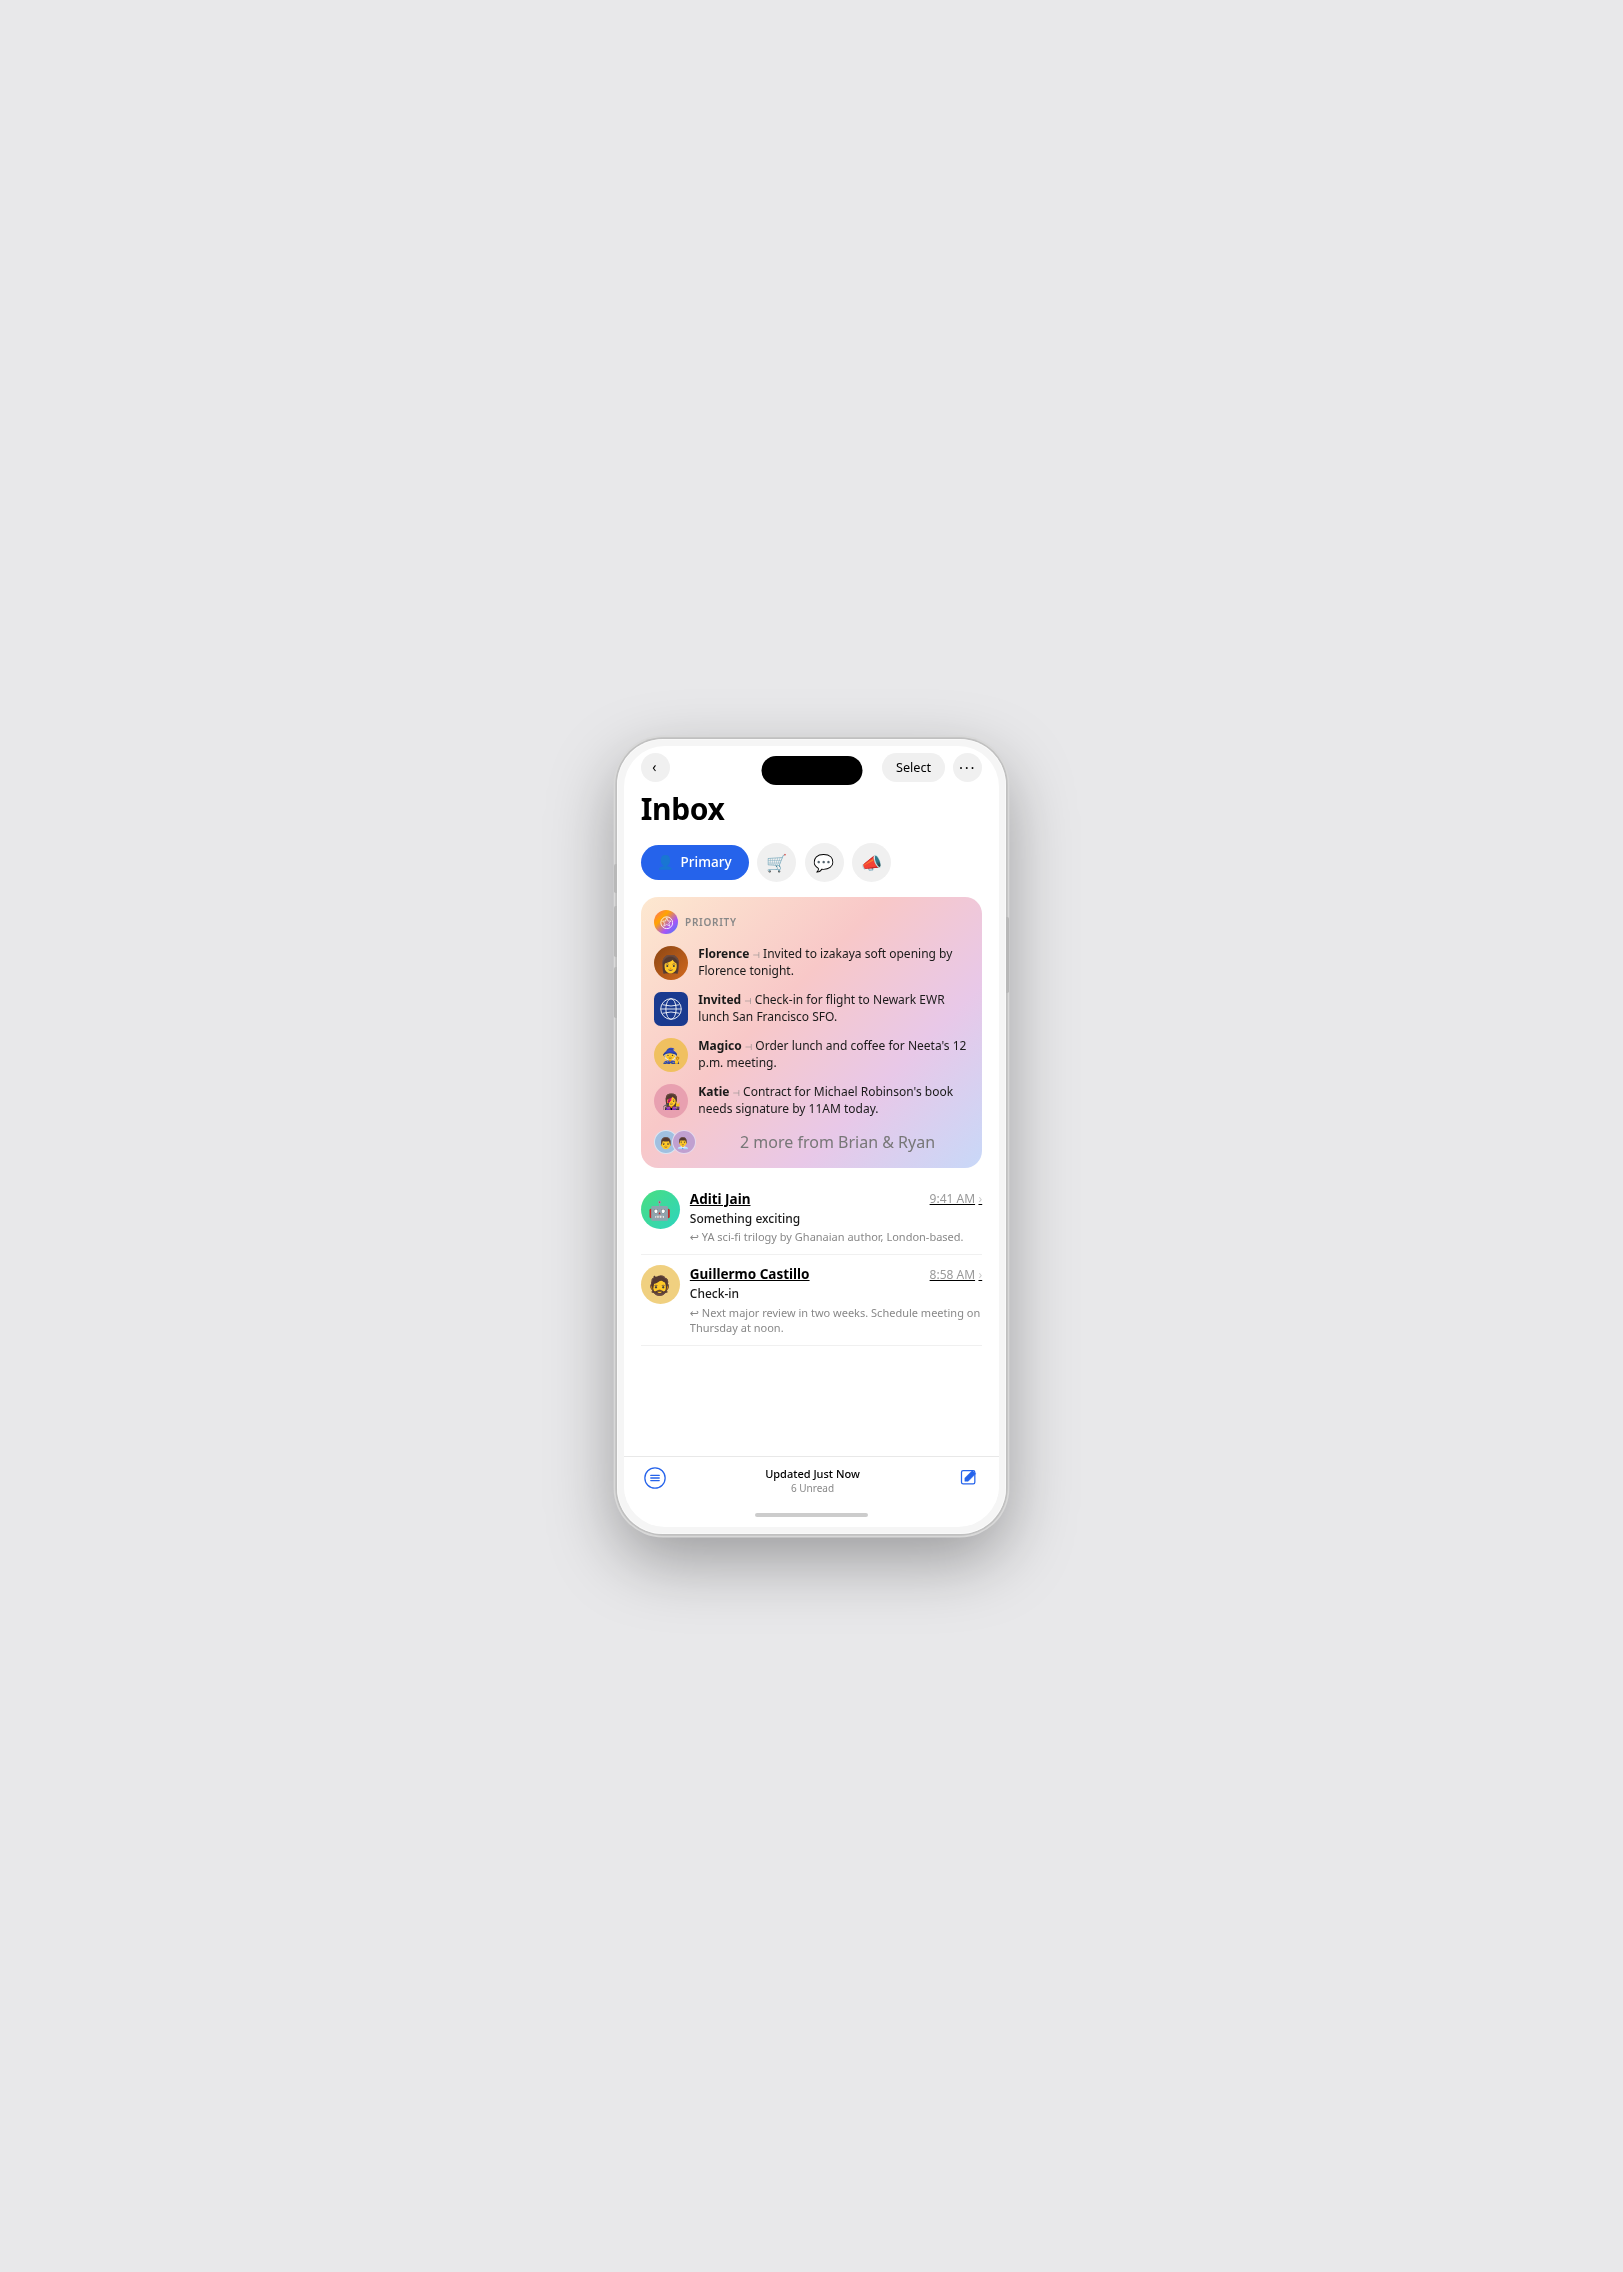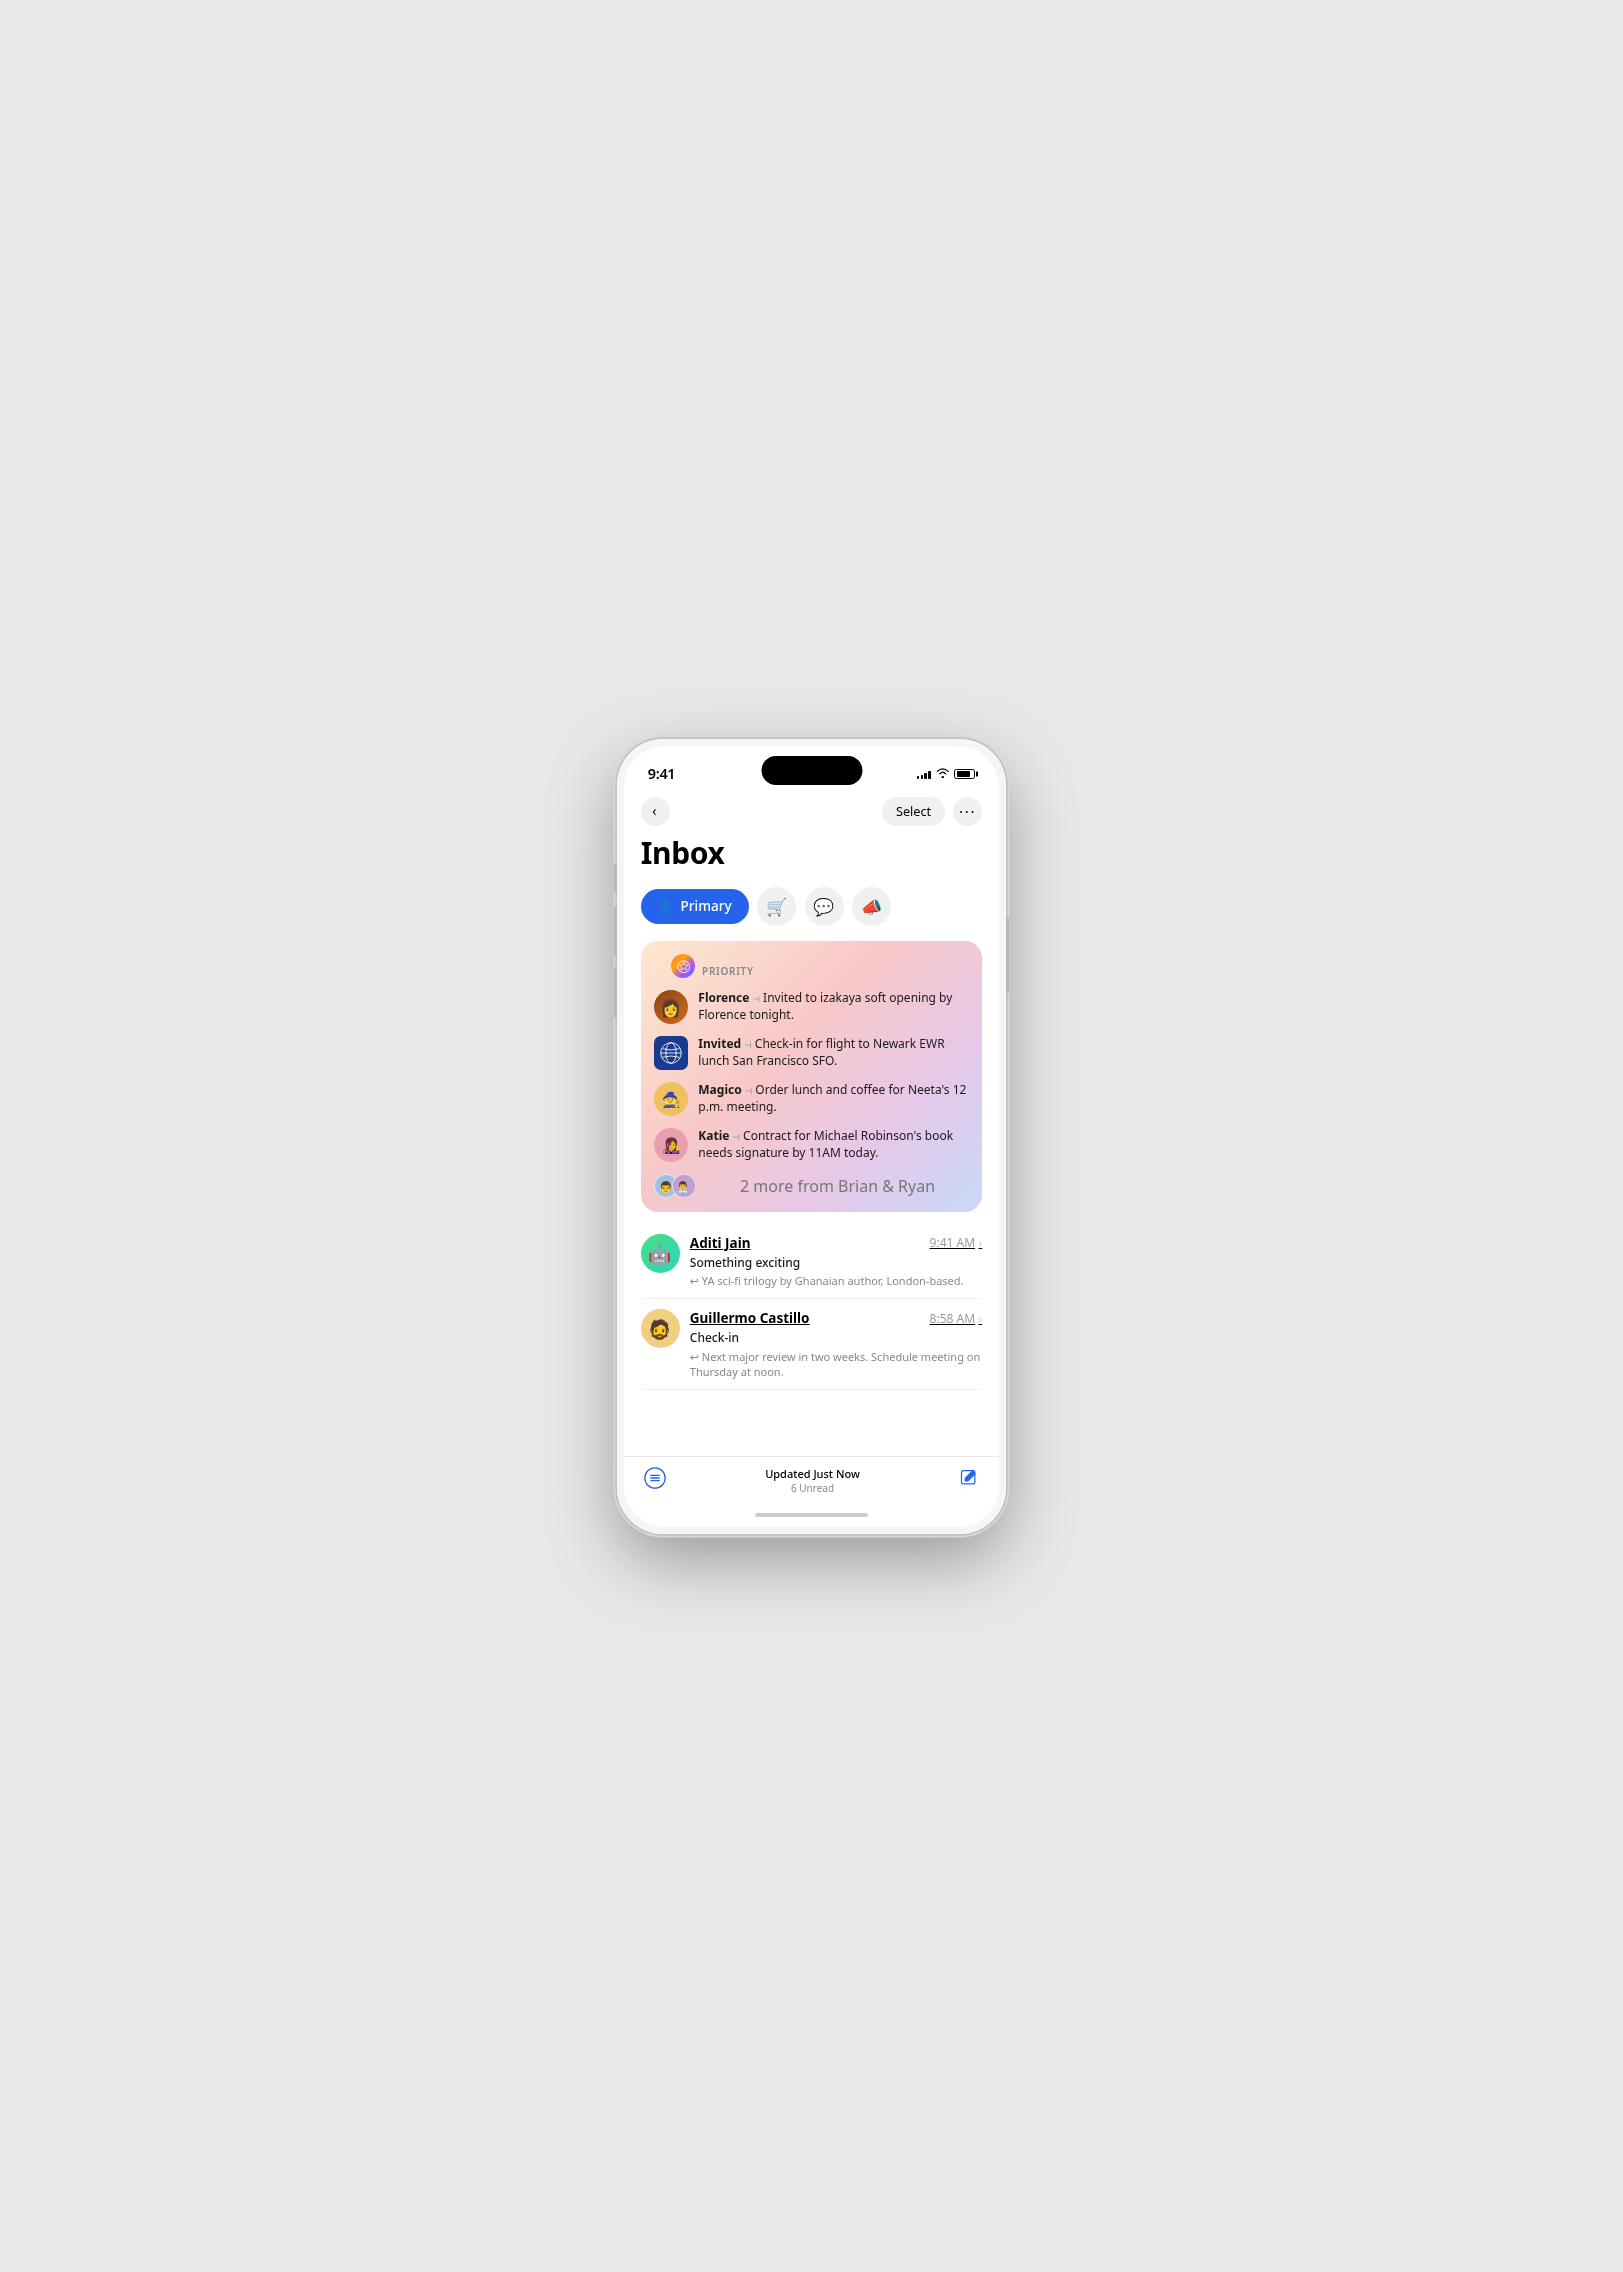--- a/index.html
+++ b/index.html
@@ -278,24 +278,23 @@
     
     .priority-card {
       background: linear-gradient(135deg, #fde8d0 0%, #f8c8c8 40%, #e8c8e8 70%, #c8d8f8 100%);
       border-radius: 17px;
       padding: 13.5px;
       margin-bottom: 12px;
     }
 
     .priority-header {
       display: flex;
-      align-items: flex-end;
+      align-items: center;
       gap: 6.8px;
       margin-bottom: 12px;
-      margin-left: 17px;
     }
 
     .priority-logo {
       width: 24px;
       height: 24px;
       border-radius: 50%;
       background: linear-gradient(135deg, #ff6b6b, #ffa500, #a855f7, #3b82f6);
       display: flex;
       align-items: center;
       justify-content: center;
@@ -546,41 +545,20 @@
     <div class="btn-left-top"></div>
     <div class="btn-left-mid1"></div>
     <div class="btn-left-mid2"></div>
     <div class="btn-right"></div>
   </div>
 
   <div class="phone-screen">
 
     <div class="dynamic-island"></div>
 
-    <div class="status-bar">
-      <span class="status-time">9:41</span>
-      <div class="status-icons">
-        <div class="signal-bars">
-          <div class="signal-bar" style="height: 2.5px;"></div>
-          <div class="signal-bar" style="height: 4.2px;"></div>
-          <div class="signal-bar" style="height: 6px;"></div>
-          <div class="signal-bar" style="height: 7.6px;"></div>
-        </div>
-        <span class="wifi-icon">
-          <svg width="13.5" height="10" viewBox="0 0 16 12" fill="none">
-            <path d="M8 9.5a1.5 1.5 0 100 3 1.5 1.5 0 000-3z" fill="#000"></path>
-            <path d="M4.5 7C5.8 5.8 7 5 8 5s2.2.8 3.5 2" stroke="#000" stroke-width="1.5" stroke-linecap="round" fill="none"></path>
-            <path d="M1.5 4C3.4 2.2 5.6 1 8 1s4.6 1.2 6.5 3" stroke="#000" stroke-width="1.5" stroke-linecap="round" fill="none"></path>
-          </svg>
-        </span>
-        <div class="battery-icon">
-          <div class="battery-fill"></div>
-        </div>
-      </div>
-    </div>
 
     <div class="nav-bar">
       <div class="nav-back-btn">
         <span class="nav-back-chevron">‹</span>
       </div>
       <div class="nav-right">
         <div class="nav-select-btn">Select</div>
         <div class="nav-more-btn">
           <span style="font-size:15px; letter-spacing:1.7px; line-height:1;">···</span>
         </div>

